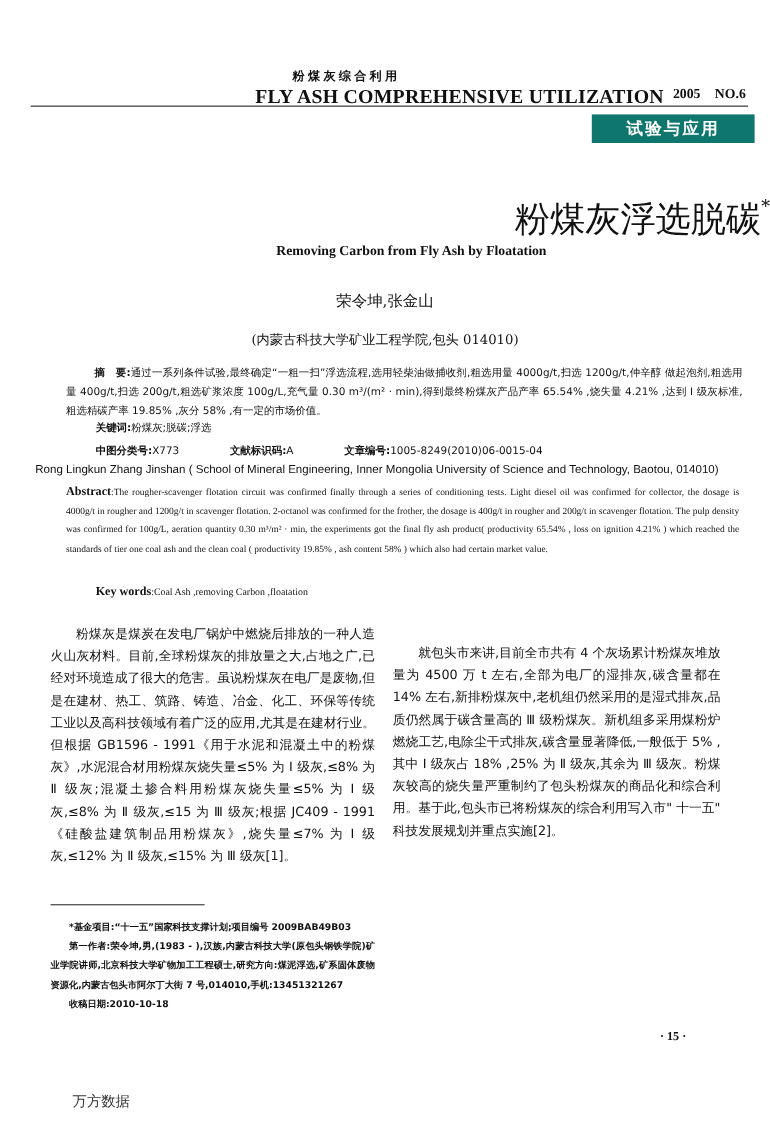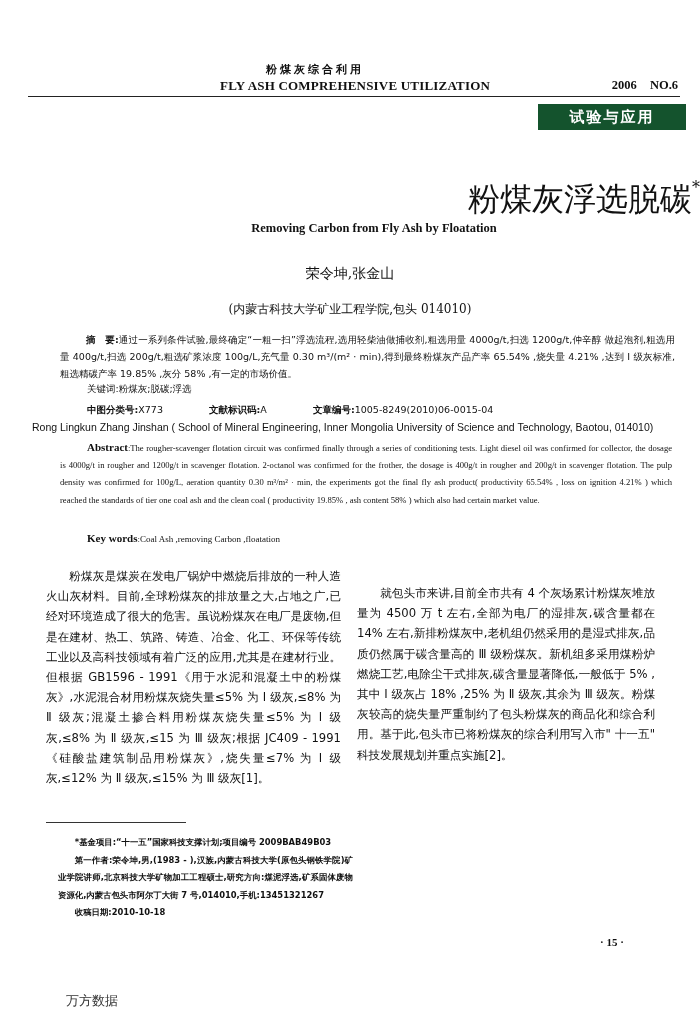--- a/index.html
+++ b/index.html
@@ -1,62 +1,62 @@
 <!DOCTYPE html>
 <html><head>
 <meta charset="utf-8">
 <style>
   html, body { margin: 0; padding: 0; background: #fff; }
   body { width: 700px; height: 1023px; position: relative; overflow: hidden; color: #111;
          font-family: "DejaVu Serif", "Liberation Serif", serif; }
   .abs { position: absolute; }
   .journal-cn { left: 0; width: 630px; top: 62px; text-align: center; font-size: 11px; font-weight: bold;
                 font-family: "DejaVu Sans", sans-serif; letter-spacing: 3px; }
-  .journal-en { left: 220px; top: 78px; font-size: 13px; font-weight: bold;
+  .journal-en { left: 232px; top: 78px; font-size: 18px; font-weight: bold;
                 font-family: "Liberation Serif", serif; letter-spacing: 0.2px; text-align: right; }
   .issue { right: 22px; top: 78px; font-size: 12.5px; font-weight: bold; font-family: "Liberation Serif", serif; word-spacing: 10px; }
   .rule { left: 28px; right: 20px; top: 96px; height: 0; border-top: 1.5px solid #222; }
-  .section-tag { left: 538px; top: 104px; width: 148px; height: 26px; background: #14532d; color: #fff;
+  .section-tag { left: 538px; top: 104px; width: 148px; height: 26px; background: #0f766e; color: #fff;
                  font-family: "DejaVu Sans", sans-serif; font-weight: bold; font-size: 15px; line-height: 26px;
                  text-align: center; letter-spacing: 2px; }
   .title { left: 0; width: 700px; top: 178px; text-align: right; font-size: 32px;
            font-family: "DejaVu Serif", serif; font-weight: normal; }
   .title sup { font-size: 16px; vertical-align: top; }
   .subtitle { left: 0; width: 700px; top: 221px; text-align: center; font-size: 12.5px; font-weight: bold;
               font-family: "Liberation Serif", serif; margin-left: 24px; }
   .authors { left: 0; width: 700px; top: 265px; text-align: center; font-size: 14px; font-family: "DejaVu Serif", serif; }
   .affil { left: 0; width: 700px; top: 301px; text-align: center; font-size: 12px; font-family: "DejaVu Serif", serif; }
   .abstract-cn { left: 60px; width: 615px; top: 331px; font-size: 9.5px; line-height: 17px; font-family: "DejaVu Sans", sans-serif; text-align: justify; }
   .abstract-cn .lbl { font-weight: bold; margin-left: 26px; }
   .kw-cn { left: 87px; top: 383px; font-size: 9.5px; font-family: "DejaVu Sans", sans-serif; }
-  .kw-cn .lbl { font-weight: normal; }
+  .kw-cn .lbl { font-weight: bold; }
   .class-row { left: 87px; top: 404px; font-size: 9.5px; font-family: "DejaVu Sans", sans-serif; }
   .class-row span.lbl { font-weight: bold; }
   .class-row .gap { display: inline-block; width: 40px; }
   .authors-en { left: 32px; width: 670px; top: 421px; font-size: 10.5px; font-family: Liberation Sans, sans-serif; }
   .abstract-en { left: 60px; width: 612px; top: 439px; font-size: 8.6px; line-height: 17.2px; font-family: "Liberation Serif", serif; text-align: justify; }
-  .abstract-en .lbl { font-weight: bold; font-size: 11px; margin-left: 27px; }
+  .abstract-en .lbl { font-weight: bold; font-size: 11px; }
   .kw-en { left: 87px; top: 532px; font-size: 9px; font-family: "Liberation Serif", serif; }
   .kw-en .lbl { font-weight: bold; font-size: 11px; }
   .col { font-size: 11.6px; line-height: 20.2px; text-align: justify; font-family: "DejaVu Sans", sans-serif; }
   .col p { margin: 0; text-indent: 2em; }
   .col-left { left: 46px; width: 295px; top: 566px; }
   .col-right { left: 357px; width: 298px; top: 583px; }
   .footnote-rule { left: 46px; width: 140px; top: 822px; border-top: 1px solid #333; }
-  .footnotes { left: 46px; width: 295px; top: 834px; font-size: 8.4px; line-height: 17.5px; font-family: "DejaVu Sans", sans-serif; font-weight: bold; text-align: justify; margin-left: 12px; }
+  .footnotes { left: 46px; width: 295px; top: 834px; font-size: 8.4px; line-height: 17.5px; font-family: "DejaVu Sans", sans-serif; font-weight: bold; text-align: justify; }
   .footnotes p { margin: 0; text-indent: 2em; }
   .page-num { left: 600px; top: 936px; font-size: 11px; font-weight: bold; font-family: "Liberation Serif", serif; }
   .watermark { left: 66px; top: 992px; font-size: 13px; font-family: "DejaVu Sans", sans-serif; color: #333; }
 </style>
 </head>
 <body>
 
 <div class="abs journal-cn">粉煤灰综合利用</div>
 <div class="abs journal-en">FLY ASH COMPREHENSIVE UTILIZATION</div>
-<div class="abs issue">2006 NO.6</div>
+<div class="abs issue">2005 NO.6</div>
 <div class="abs rule"></div>
 <div class="abs section-tag">试验与应用</div>
 
 <div class="abs title"><span>粉煤灰浮选脱碳</span><sup>*</sup></div>
 <div class="abs subtitle">Removing Carbon from Fly Ash by Floatation</div>
 <div class="abs authors">荣令坤,张金山</div>
 <div class="abs affil">(内蒙古科技大学矿业工程学院,包头 014010)</div>
 
 <div class="abs abstract-cn"><span class="lbl">摘　要:</span><span>通过一系列条件试验,最终确定“一粗一扫”浮选流程,选用轻柴油做捕收剂,粗选用量 4000g/t,扫选 1200g/t,仲辛醇 做起泡剂,粗选用量 400g/t,扫选 200g/t,粗选矿浆浓度 100g/L,充气量 0.30 m³/(m² · min),得到最终粉煤灰产品产率 65.54% ,烧失量 4.21% ,达到 Ⅰ 级灰标准,粗选精碳产率 19.85% ,灰分 58% ,有一定的市场价值。</span></div>
 <div class="abs kw-cn"><span class="lbl">关键词:</span><span>粉煤灰;脱碳;浮选</span></div>

